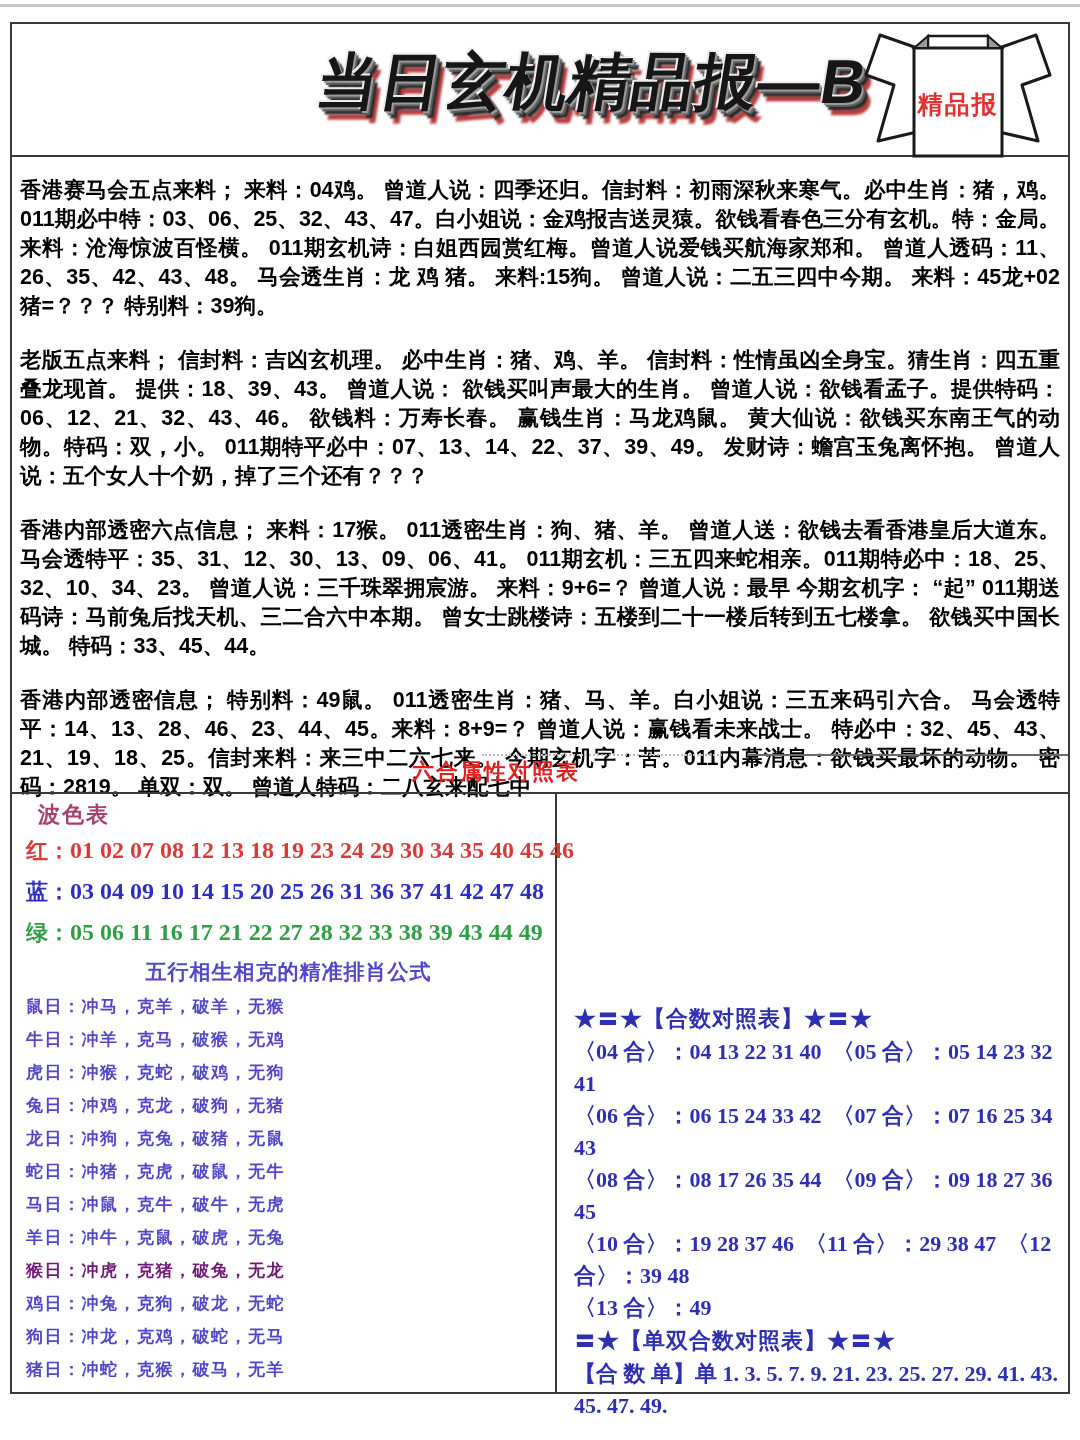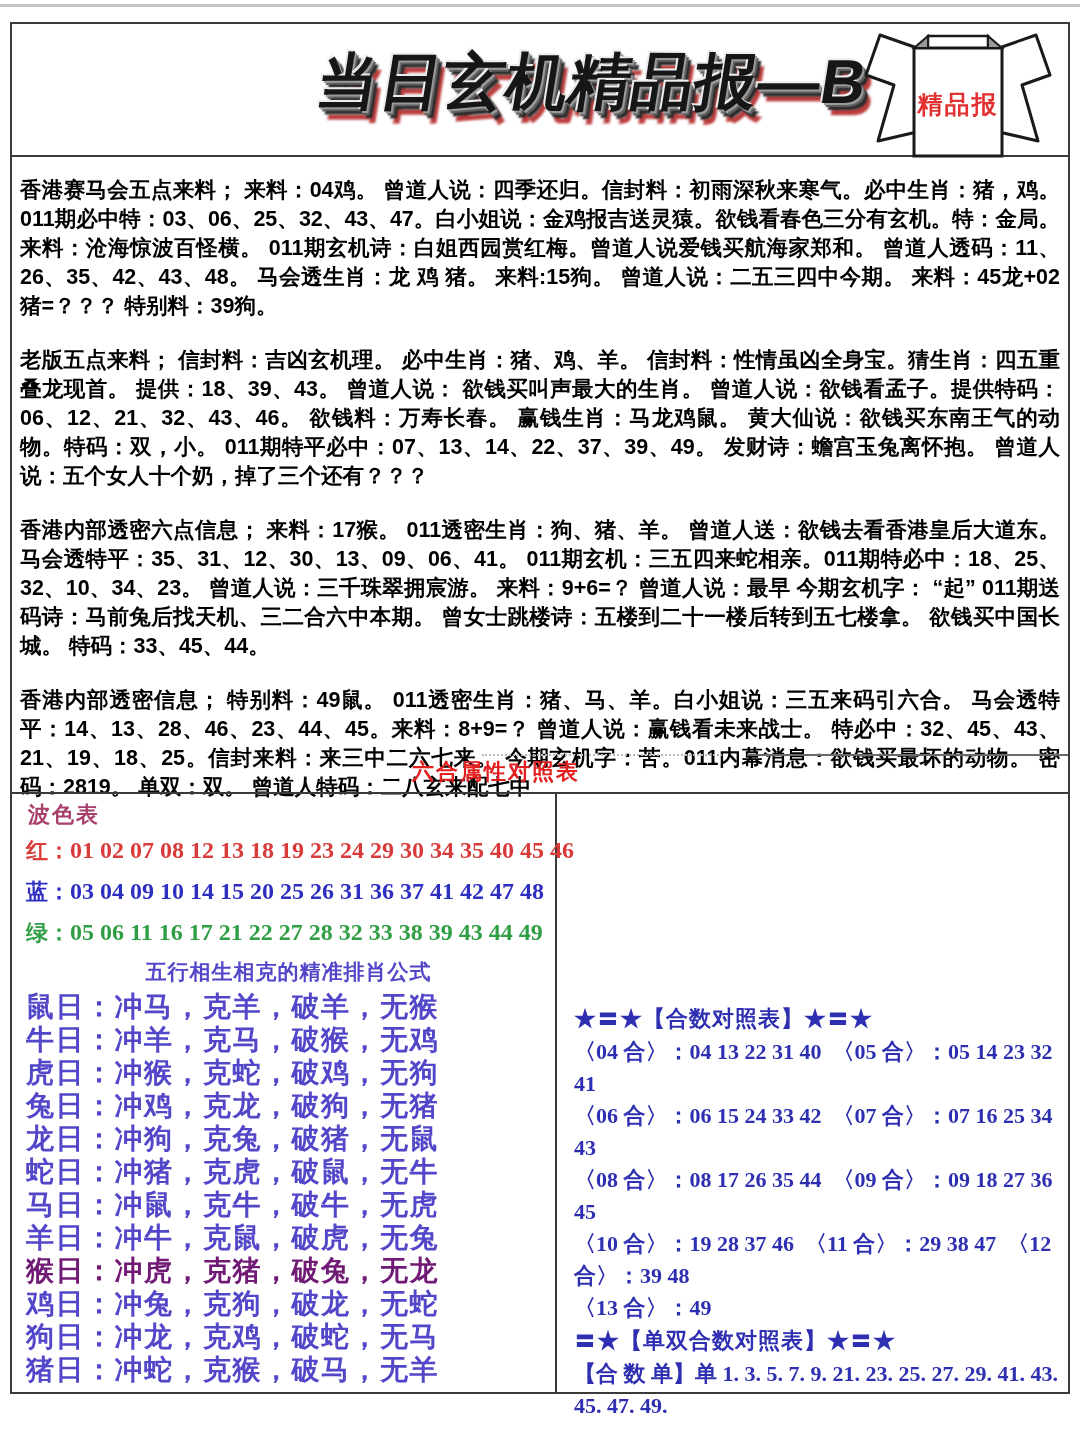--- a/index.html
+++ b/index.html
@@ -41,28 +41,28 @@
 
   .section-title {
     position:absolute; left:400px; top:733px; width:470px; text-align:left;
     font-size:22px; font-weight:bold; letter-spacing:2px;
   }
   .columns-top-line { position:absolute; left:0; top:768px; width:100%; height:2px; background:#3a3a3a; }
   .col-divider { position:absolute; left:543px; top:770px; bottom:0; width:2px; background:#3a3a3a; }
 
   
   .left-content { position:absolute; left:14px; top:776px; width:525px; }
-  .bose-title { font-size:22px; font-weight:bold; line-height:30px; margin-left:2px; letter-spacing:2px; }
+  .bose-title { font-size:22px; font-weight:bold; line-height:30px; margin-left:12px; letter-spacing:2px; }
   .bose-row {
     font-family:"Liberation Serif", serif; font-weight:bold;
     font-size:24px; line-height:41px; white-space:nowrap;
   }
   .bose-row .bose-label { font-family:"Liberation Sans", sans-serif; font-size:22px; }
   .formula-title { font-size:21px; font-weight:bold; line-height:32px; margin:3px 0 2px 0; letter-spacing:1px;text-align:center; }
-  .zodiac-row { font-size:28px; font-weight:bold; line-height:33px; letter-spacing:1.5px; }
+  .zodiac-row { font-size:17px; font-weight:bold; line-height:33px; letter-spacing:1.5px; }
 
   
   .right-content {
     position:absolute; left:562px; top:978px; width:496px;
     font-family:"Liberation Serif", serif; font-weight:bold; font-size:22px; line-height:32px;
   }
   .hesu-header, .danshuang-header {
     font-family:"Liberation Sans", sans-serif; font-size:22px; letter-spacing:1px; line-height:34px;
   }
   .hesu-row, .danshuang-row { white-space:pre-wrap; }

